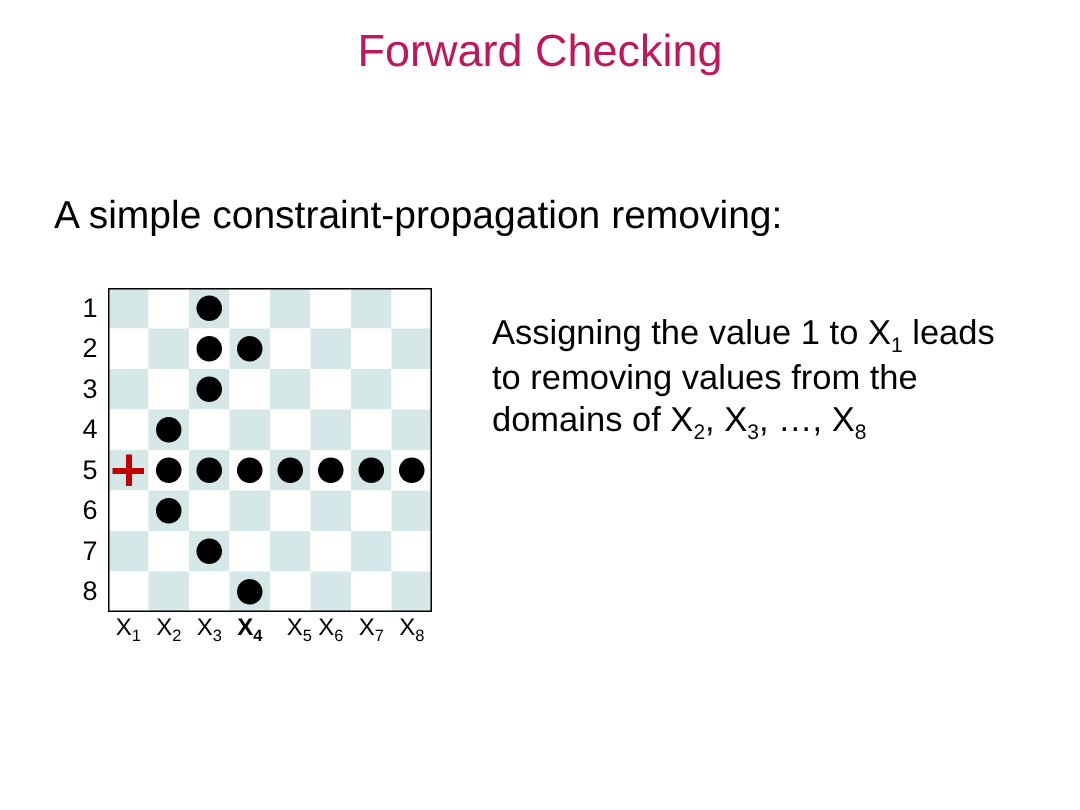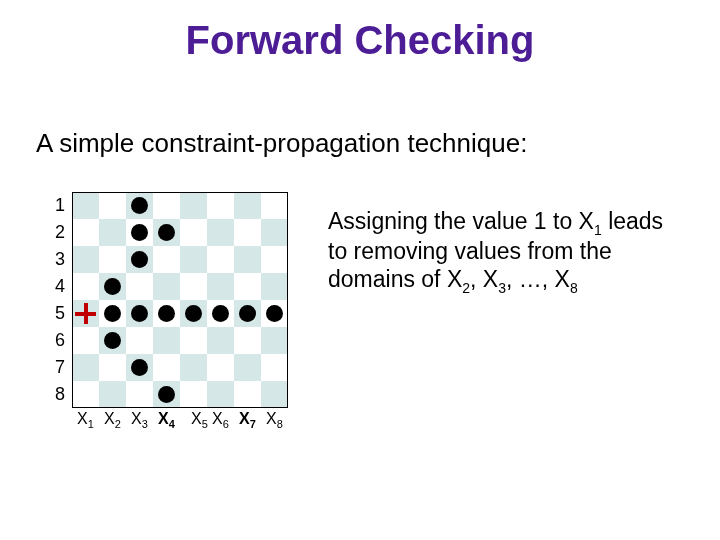--- a/index.html
+++ b/index.html
@@ -15,23 +15,23 @@
     position: relative;
     width: 720px;
     height: 540px;
   }
   .title {
     position: absolute;
     top: 18px;
     left: 0;
     width: 100%;
     text-align: center;
-    font-size: 40px;
-    font-weight: bold;
-    color: #4c1d95;
+    font-size: 30px;
+    font-weight: normal;
+    color: #be185d;
   }
   .subtitle {
     position: absolute;
     top: 128px;
     left: 36px;
     font-size: 26px;
     color: #000;
   }
   .board-area {
     position: absolute;
@@ -106,21 +106,21 @@
     font-size: 23px;
     line-height: 1.2;
   }
   .blurb sub { font-size: 14px; vertical-align: sub; }
 </style>
 </head>
 <body>
 
 <div class="slide">
   <div class="title">Forward Checking</div>
-  <div class="subtitle">A simple constraint-propagation technique:</div>
+  <div class="subtitle">A simple constraint-propagation removing:</div>
 
   <div class="board-area">
     <div class="board-grid" id="board-grid">
         <div class="row-lbl" style="grid-area: 1 / 1;">1</div>
         <div class="sq light" style="grid-area: 1 / 2;"></div>
         <div class="sq dark" style="grid-area: 1 / 3;"></div>
         <div class="sq light" style="grid-area: 1 / 4;">
           <div class="dot"></div>
         </div>
         <div class="sq dark" style="grid-area: 1 / 5;"></div>
@@ -221,21 +221,21 @@
         <div class="sq light" style="grid-area: 8 / 7;"></div>
         <div class="sq dark" style="grid-area: 8 / 8;"></div>
         <div class="sq light" style="grid-area: 8 / 9;"></div>
         <div style="grid-area: 9 / 1;"></div>
         <div class="col-lbl" style="grid-area: 9 / 2;">X<sub>1</sub></div>
         <div class="col-lbl" style="grid-area: 9 / 3;">X<sub>2</sub></div>
         <div class="col-lbl" style="grid-area: 9 / 4;">X<sub>3</sub></div>
         <div class="col-lbl" style="grid-area: 9 / 5; font-weight: bold;">X<sub>4</sub></div>
         <div class="col-lbl" style="grid-area: 9 / 6; margin-left: 12px;">X<sub>5</sub></div>
         <div class="col-lbl" style="grid-area: 9 / 7;">X<sub>6</sub></div>
-        <div class="col-lbl" style="grid-area: 9 / 8; font-weight: bold;">X<sub>7</sub></div>
+        <div class="col-lbl" style="grid-area: 9 / 8;">X<sub>7</sub></div>
         <div class="col-lbl" style="grid-area: 9 / 9; text-align: center;">X<sub>8</sub></div>
       </div>
     <div class="board-outline" id="board-outline" style="left: 24px; top: 0px; width: 216px; height: 216px;"></div>
   </div>
 
   <div class="blurb">
     <span>Assigning the value 1 to X</span><sub>1</sub><span> leads to removing values from the domains of X</span><sub>2</sub><span>, X</span><sub>3</sub><span>, …, X</span><sub>8</sub>
   </div>
 </div>
 

